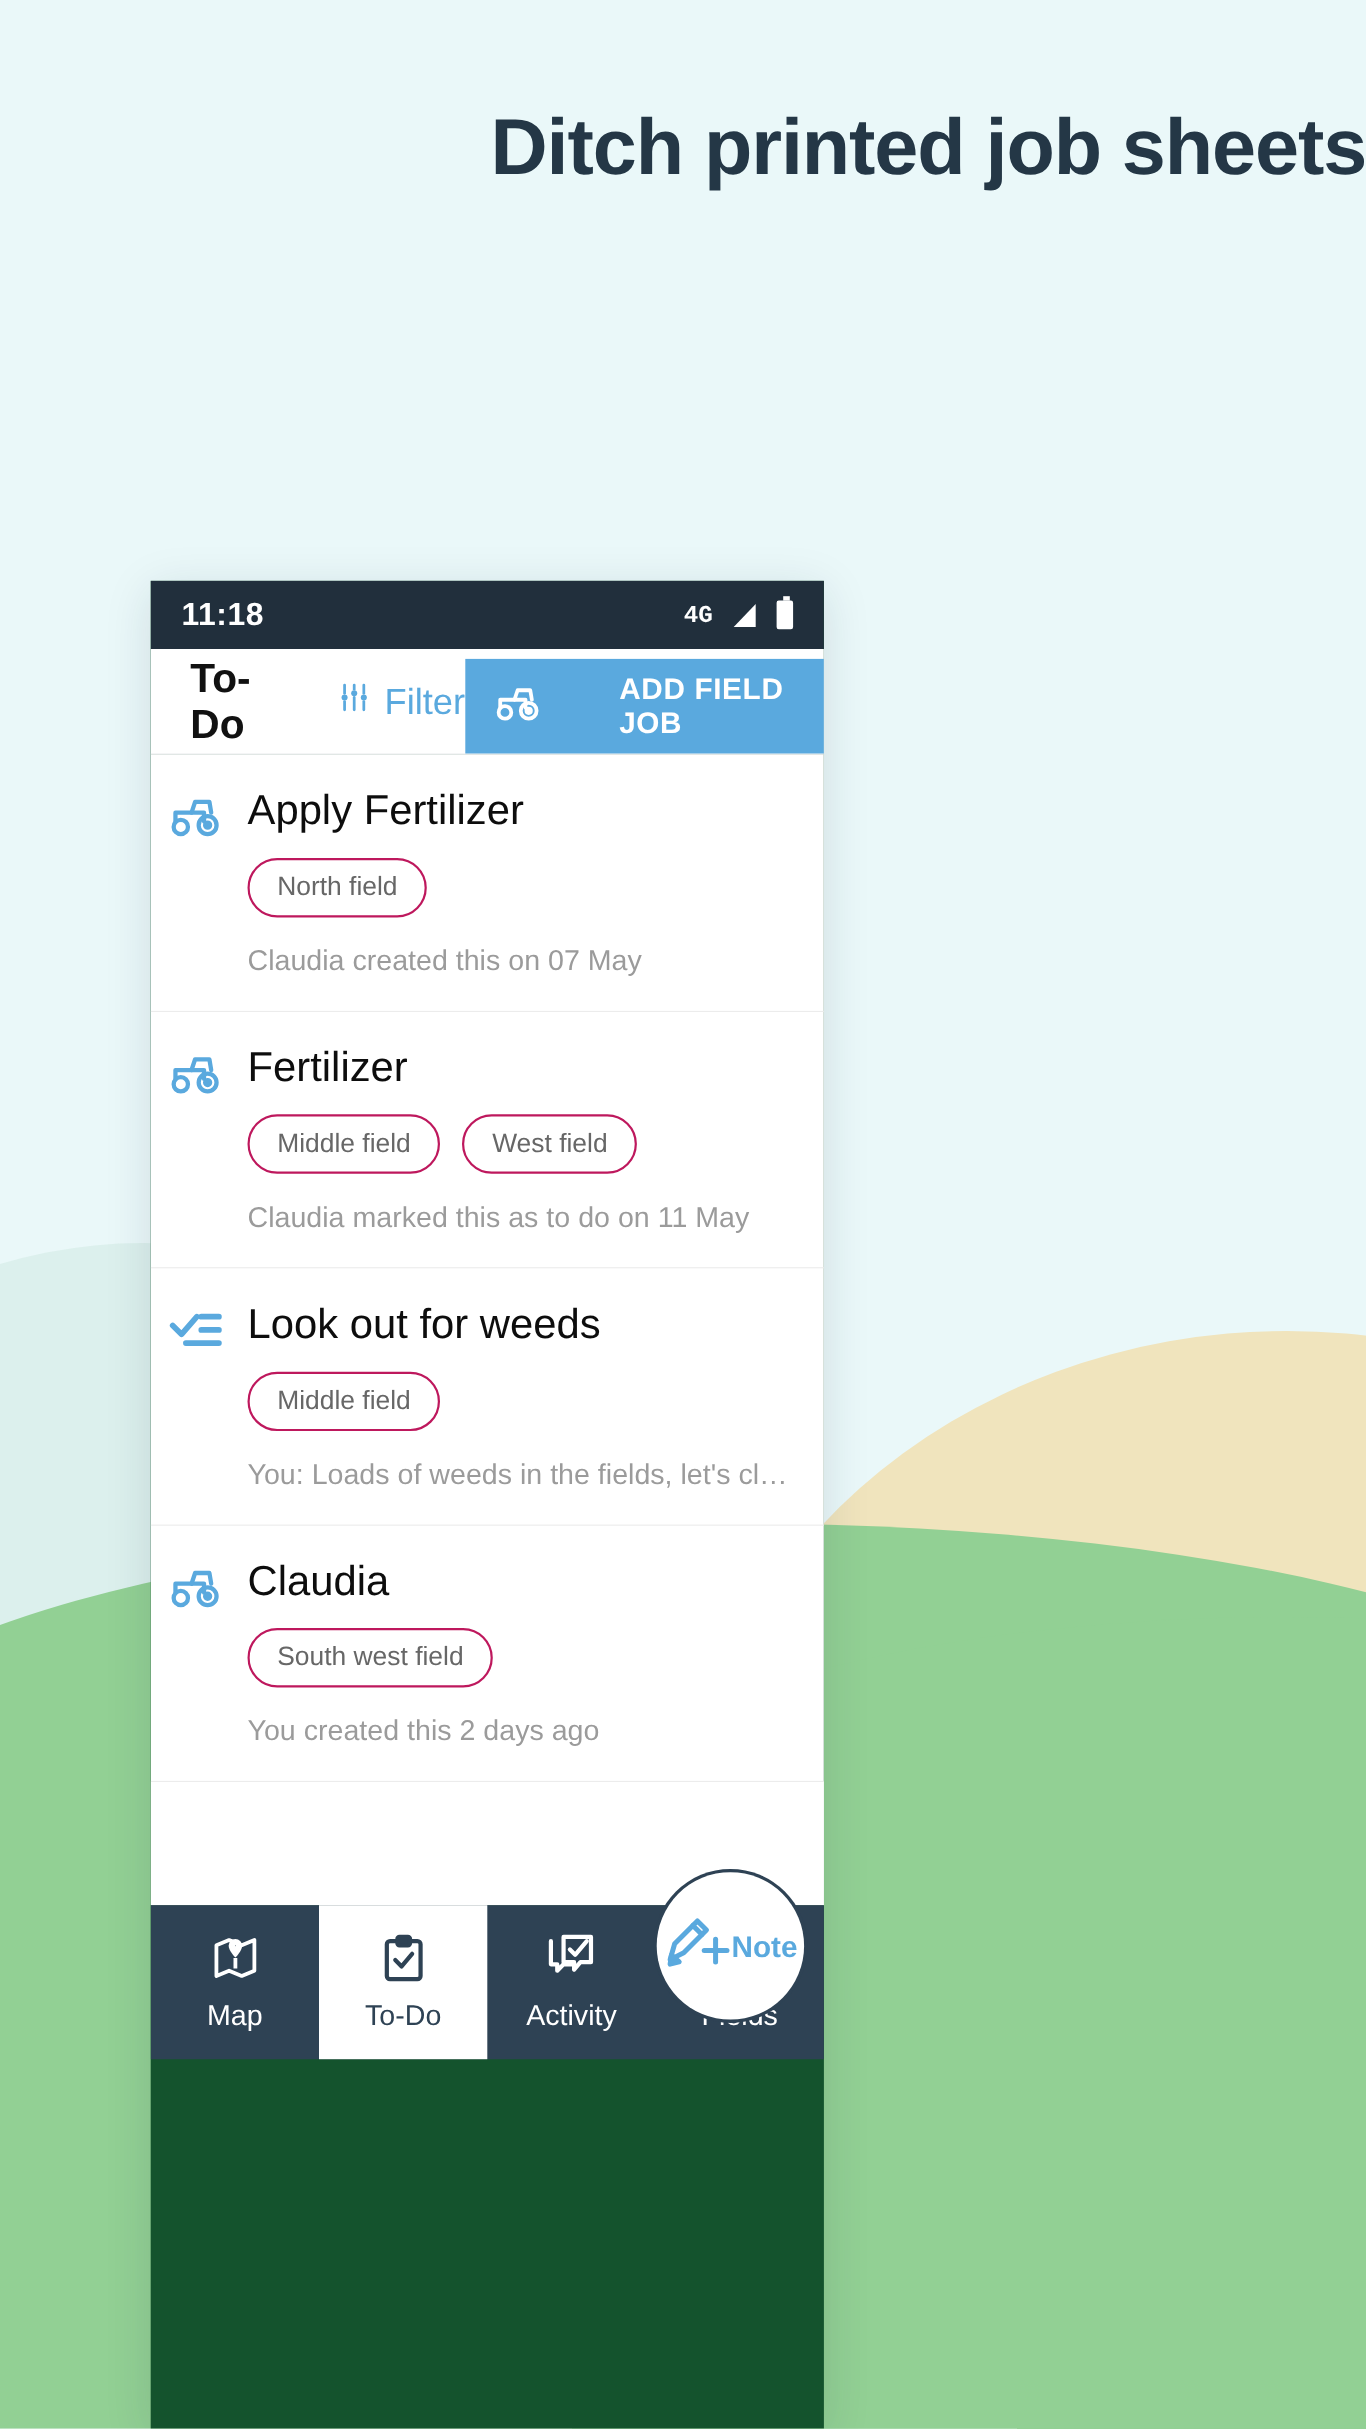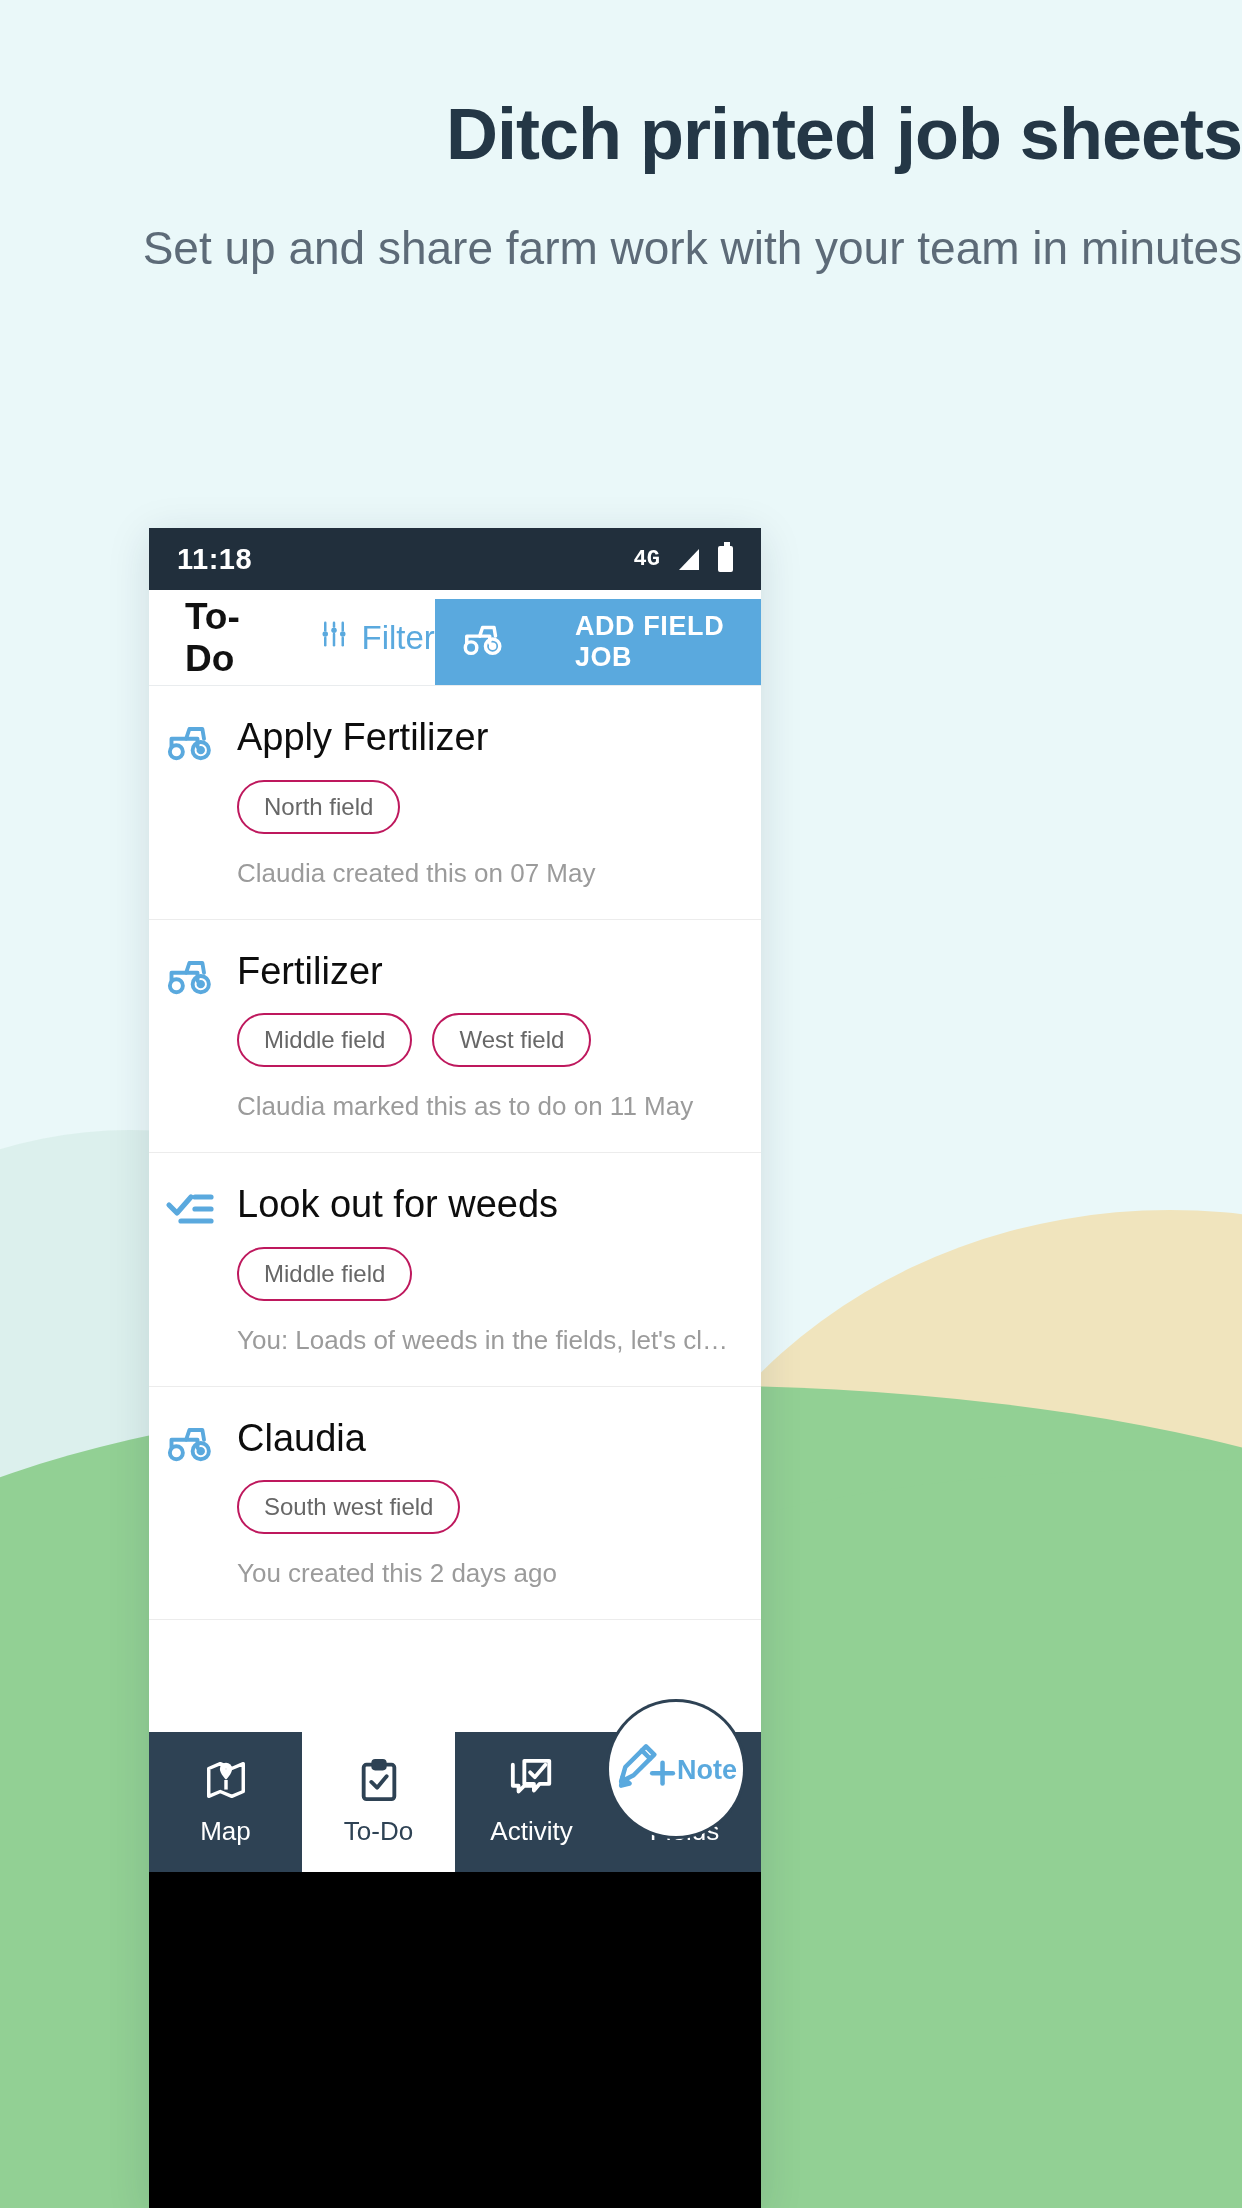--- a/index.html
+++ b/index.html
@@ -64,24 +64,23 @@
     color: #5d6b78;
     line-height: 1.32;
     font-weight: 400;
   }
 
   
   .phone {
     position: absolute;
     left: 137px; top: 528px;
     width: 612px; height: 1680px;
-    background: #000000;
+    background: #14532d;
     box-shadow: 0 8px 40px rgba(20,40,60,.13);
     overflow: hidden;
-    margin-left: 12px;
   }
 
   
   .statusbar {
     height: 62px;
     background: #212f3c;
     display: flex; align-items: center;
     padding: 0 28px;
     color: #ffffff;
   }
@@ -234,21 +233,20 @@
 
   <div class="bg-layer">
     <div class="bg-pale"></div>
     <div class="bg-sand"></div>
     <div class="bg-green"></div>
     <div class="bg-green2"></div>
   </div>
 
   <div class="hero">
     <div class="hero-title">Ditch printed job sheets</div>
-    <div class="hero-sub">Set up and share farm work with your team in minutes</div>
   </div>
 
   <div class="phone">
 
     <div class="statusbar">
       <span class="status-time">11:18</span>
       <span class="status-right">
         <span class="status-4g">4G</span>
         <span class="sig-tri"></span>
         <span class="batt"></span>

